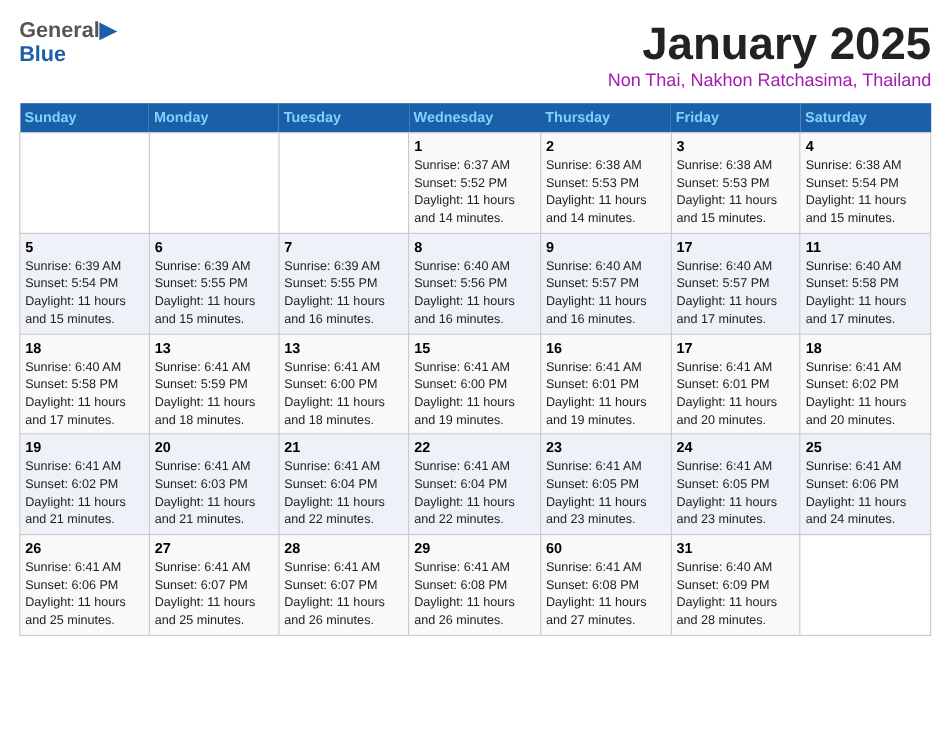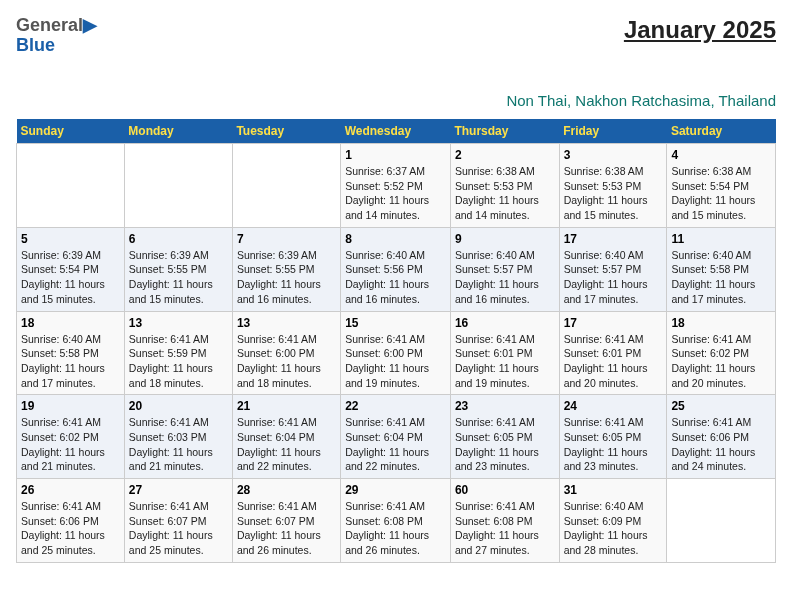--- a/index.html
+++ b/index.html
@@ -23,39 +23,37 @@
       font-size: 18px;
       font-weight: bold;
       line-height: 1.1;
     }
     .logo-general { color: #555; }
     .logo-blue { color: #1a5fa8; }
     .title-block {
       text-align: right;
     }
     .title-block h1 {
-      font-size: 24px;
+      font-size: 38px;
       font-weight: bold;
       color: #222;
-      text-decoration: underline;
     }
     .title-block h2 {
       font-size: 15px;
       font-weight: normal;
-      color: #0f766e;
-      margin-top: 48px;
+      color: #a21caf;
     }
     table {
       width: 100%;
       border-collapse: collapse;
       font-size: 11px;
     }
     thead tr th {
       background-color: #1a5fa8;
-      color: #fde047;
+      color: #7dd3fc;
       padding: 5px 4px;
       text-align: left;
       font-size: 12px;
       font-weight: bold;
     }
     tbody tr td {
       border: 1px solid #ccc;
       vertical-align: top;
       padding: 4px 4px;
       width: 113px;

